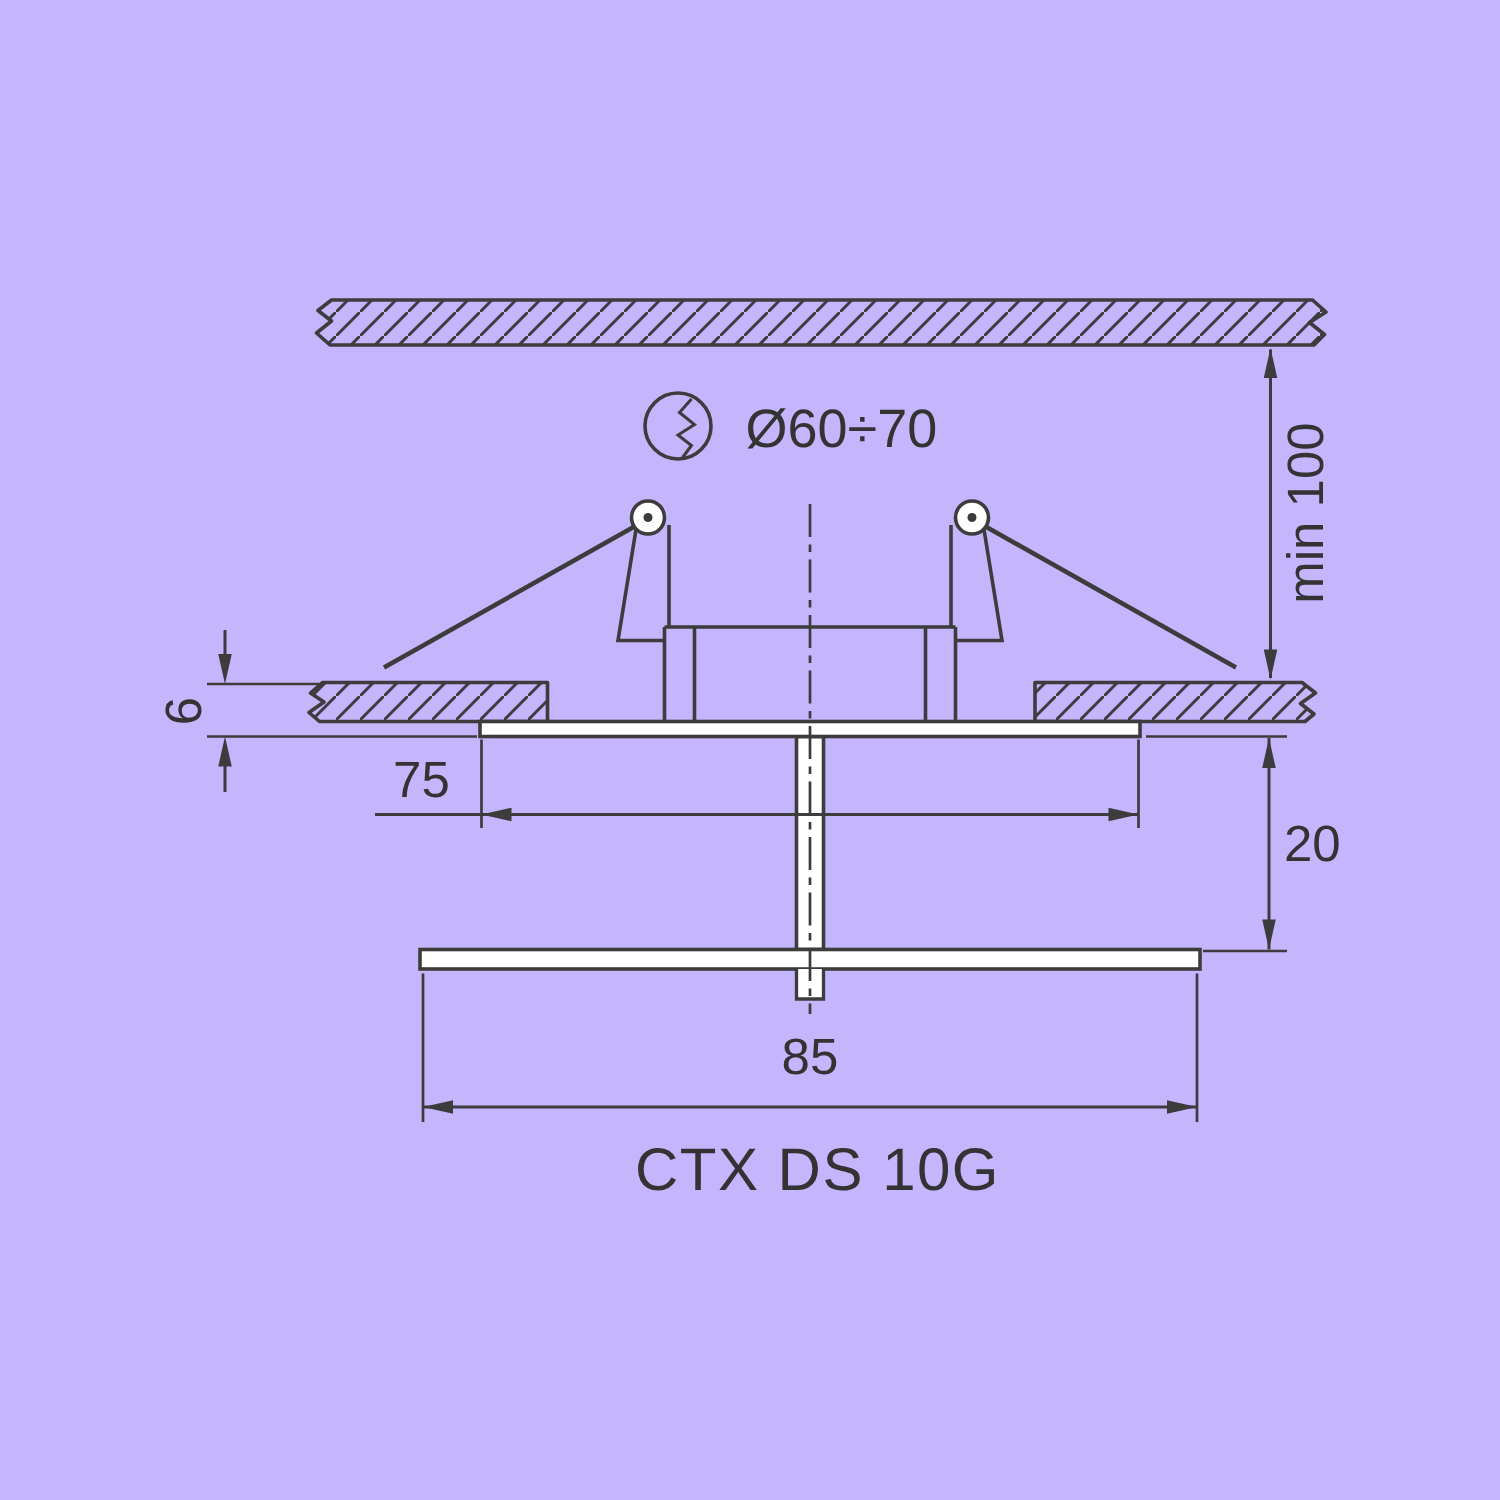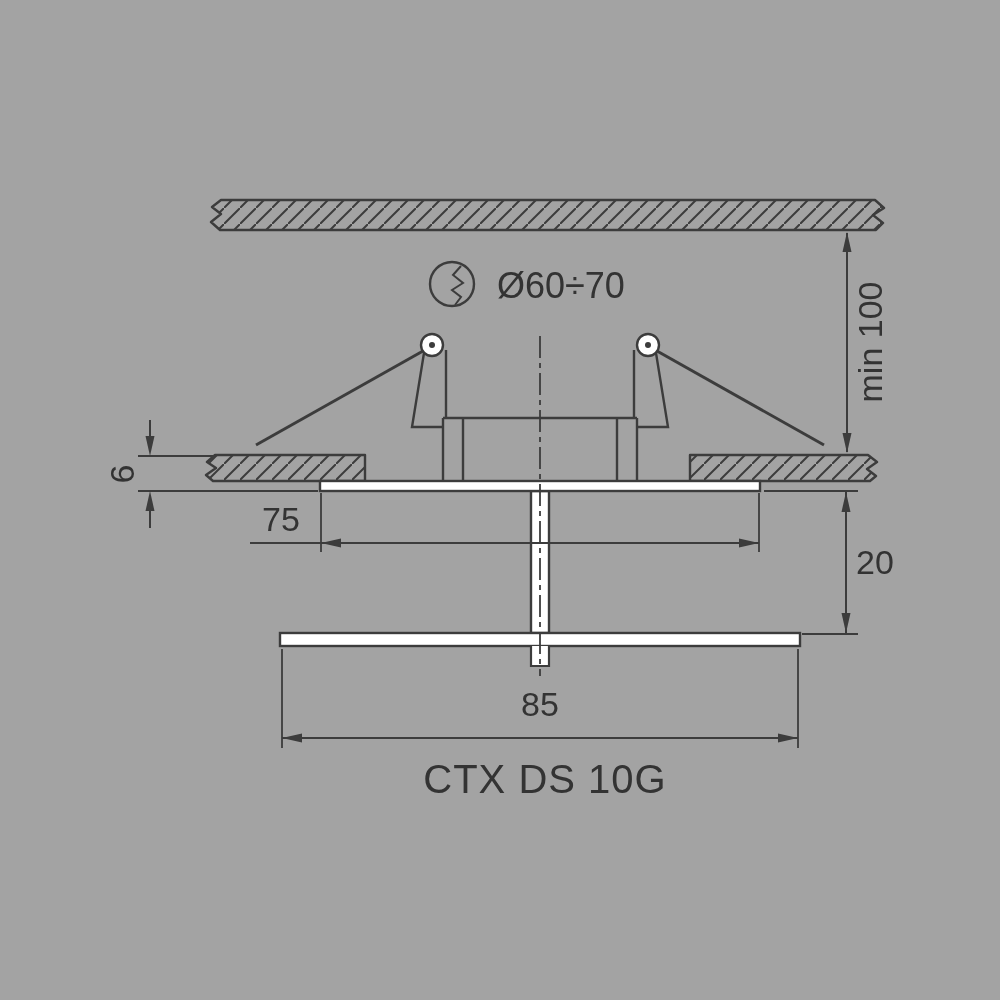--- a/index.html
+++ b/index.html
@@ -7,21 +7,21 @@
     padding: 0;
     width: 1000px;
     height: 1000px;
     background: #ffffff;
     font-family: "Liberation Sans", sans-serif;
   }
   .drawing-wrap {
     width: 1000px;
     height: 1000px;
     position: relative;
-    background: #a3a3a3;
+    background: #c4b5fd;
   }
   svg text {
     fill: #333333;
     font-family: "Liberation Sans", sans-serif;
   }
   .dim-label { font-size: 34px; }
   .hole-label { font-size: 36px; }
   .title-label { font-size: 40px; font-weight: 500; letter-spacing: 1px; }
 </style>
 </head>

